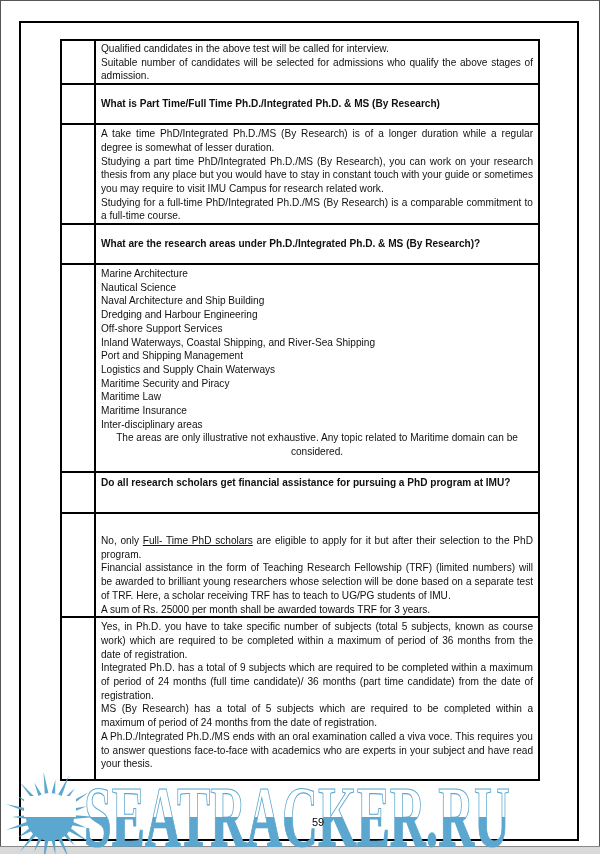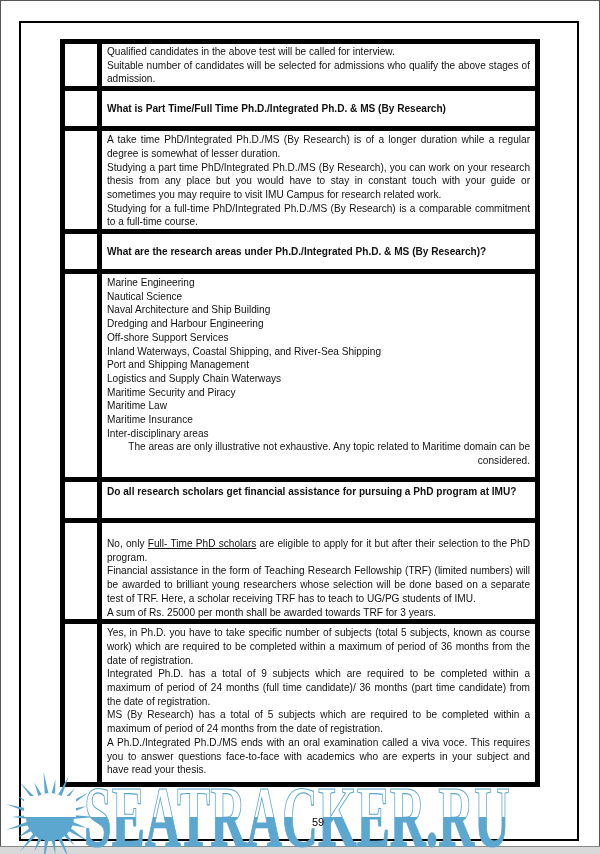--- a/index.html
+++ b/index.html
@@ -18,21 +18,21 @@
   }
   .page-border {
     position: absolute; left: 19px; top: 21px; width: 556px; height: 816px;
     border: 2px solid #000;
   }
   .faq-table {
     position: absolute; left: 60px; top: 39px; width: 480px;
     border-collapse: collapse;
     font-size: 10.1px; line-height: 13.7px; color: #111;
   }
-  .faq-table td { border: 5px solid #000000; vertical-align: top; padding: 0; }
+  .faq-table td { border: 2px solid #000000; vertical-align: top; padding: 0; }
   .faq-table td.num { width: 32px; }
   .faq-table td.content { padding: 0 5px 0 5px; text-align: justify; }
   .faq-table .p { margin: 0; }
   .faq-table .q { font-weight: bold; }
   .u { text-decoration: underline; }
   .page-number {
     position: absolute; left: 292px; top: 816px; font-size: 11px; color: #000;
     z-index: 3;
     padding-left: 20px;
   }
@@ -78,46 +78,46 @@
   <tr style="height:40px">
     <td class="num"></td>
     <td class="content q" style="vertical-align:middle">
       <span>What are the research areas under Ph.D./Integrated Ph.D. &amp; MS (By Research)?</span>
     </td>
   </tr>
 
   <tr style="height:208px">
     <td class="num"></td>
     <td class="content" style="padding-top:2px">
-      <p class="p">Marine Engineering</p>
+      <p class="p">Marine Architecture</p>
       <p class="p">Nautical Science</p>
       <p class="p">Naval Architecture and Ship Building</p>
       <p class="p">Dredging and Harbour Engineering</p>
       <p class="p">Off-shore Support Services</p>
       <p class="p">Inland Waterways, Coastal Shipping, and River-Sea Shipping</p>
       <p class="p">Port and Shipping Management</p>
       <p class="p">Logistics and Supply Chain Waterways</p>
       <p class="p">Maritime Security and Piracy</p>
       <p class="p">Maritime Law</p>
       <p class="p">Maritime Insurance</p>
       <p class="p">Inter-disciplinary areas</p>
-      <p class="p" style="text-align:right">The areas are only illustrative not exhaustive. Any topic related to Maritime domain can be considered.</p>
+      <p class="p" style="text-align:center">The areas are only illustrative not exhaustive. Any topic related to Maritime domain can be considered.</p>
     </td>
   </tr>
 
   <tr style="height:41px">
     <td class="num"></td>
     <td class="content q" style="padding-top:3px">
       <span>Do all research scholars get financial assistance for pursuing a PhD program at IMU?</span>
     </td>
   </tr>
 
   <tr style="height:82px">
     <td class="num"></td>
-    <td class="content" style="padding-top:14px">
+    <td class="content" style="padding-top:20px">
       <p class="p"><span>No, only </span><span class="u">Full- Time PhD scholars</span><span> are eligible to apply for it but after their selection to the PhD program.</span></p>
       <p class="p">Financial assistance in the form of Teaching Research Fellowship (TRF) (limited numbers) will be awarded to brilliant young researchers whose selection will be done based on a separate test of TRF. Here, a scholar receiving TRF has to teach to UG/PG students of IMU.</p>
       <p class="p">A sum of Rs. 25000 per month shall be awarded towards TRF for 3 years.</p>
     </td>
   </tr>
 
 
   <tr style="height:163px">
     <td class="num"></td>
     <td class="content" style="padding-top:2px">

